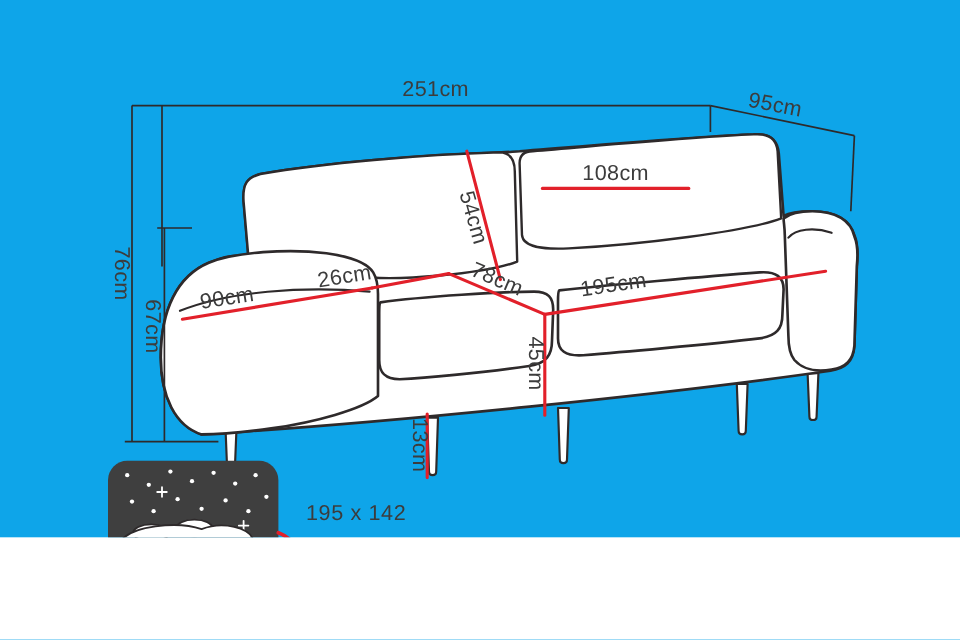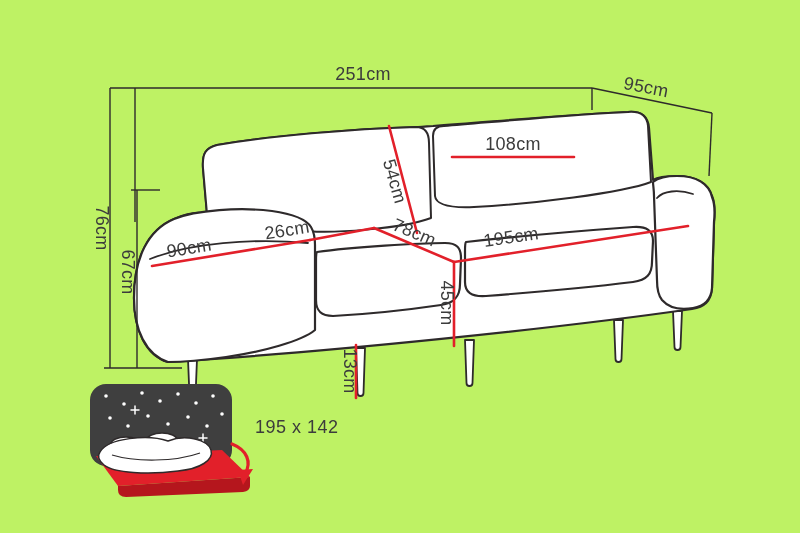--- a/index.html
+++ b/index.html
@@ -3,22 +3,22 @@
 <meta charset="utf-8">
 <style>
   html, body {
     margin: 0;
     padding: 0;
     background: #ffffff;
   }
   #stage {
     position: relative;
     width: 800px;
-    height: 533px;
-    background: #bef264;
+    height: 448px;
+    background: #0ea5e9;
     overflow: hidden;
     font-family: "Liberation Sans", "DejaVu Sans", sans-serif;
   }
   svg { display: block; }
   .dim-label {
     font-family: "Liberation Sans", "DejaVu Sans", sans-serif;
     font-size: 18px;
     font-weight: 400;
     letter-spacing: 0.3px;
   }

